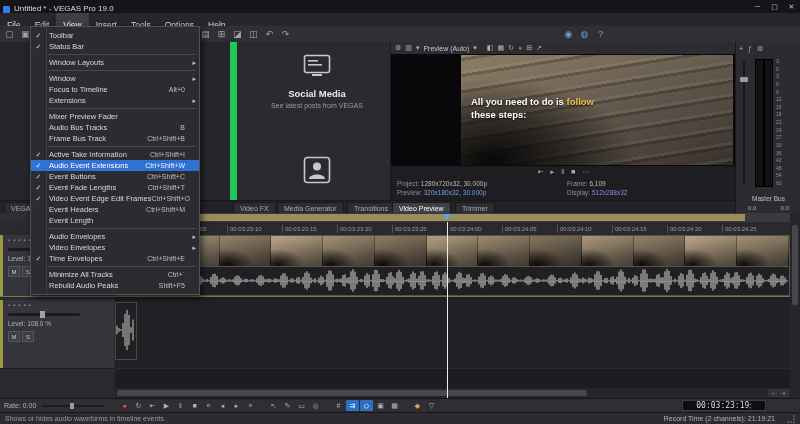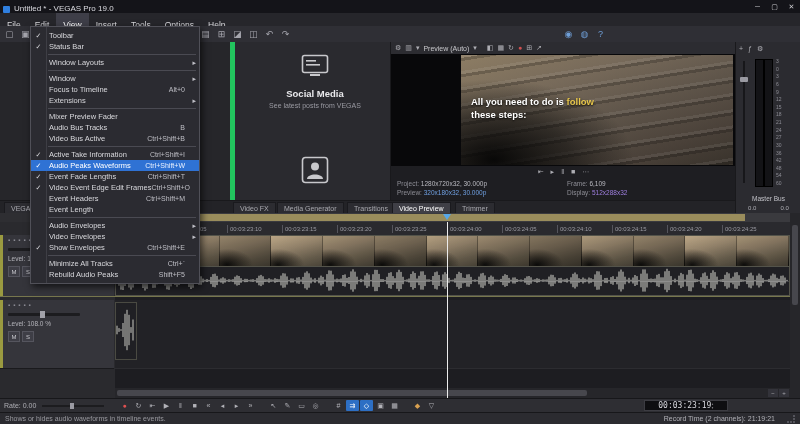--- a/index.html
+++ b/index.html
@@ -18,21 +18,21 @@
   .menu-top{padding:12px 7px;font-size:8.5px;color:#d6d6da;display:flex;align-items:center}
   .menu-top.active{background:#3e3e48;color:#fff}
 
   
   #toolbar{left:0;top:26px;width:800px;height:16px;background:#2f2f35;border-bottom:1px solid #141416}
   .tb-group{position:absolute;top:1px;height:14px;display:flex;gap:3px}
   .tb-icon{width:13px;height:13px;display:flex;align-items:center;justify-content:center;font-size:9px;color:#a6a6ae}
 
   
   #left-panel{left:0;top:42px;width:230px;height:158px;background:#26262a}
-  #social-panel{left:230px;top:42px;width:160px;height:158px;background:#2a2a2f;border-left:5px solid #22c55e;text-align:center}
+  #social-panel{left:230px;top:42px;width:160px;height:158px;background:#2a2a2f;border-left:7px solid #22c55e;text-align:center}
   .soc-icon{position:absolute;left:0;width:160px;display:flex;justify-content:center}
   #social-title{position:absolute;left:0;top:46px;width:160px;font-size:9.5px;font-weight:bold;color:#e9e9ec}
   #social-sub{position:absolute;left:0;top:60px;width:160px;font-size:7px;color:#9a9aa2}
 
   
   #preview-panel{left:390px;top:42px;width:345px;height:158px;background:#1e1e22;border-left:1px solid #19191c}
   #pv-toolbar{position:absolute;left:0;top:0;width:345px;height:12px;background:#2c2c31;display:flex;align-items:center;gap:4px;padding:0 4px;box-sizing:border-box}
   .pv-icon{font-size:7px;color:#aeaeb4;line-height:12px}
   #pv-quality{font-size:7px;color:#c8c8cc}
   #pv-video-area{position:absolute;left:0;top:12px;width:345px;height:112px;background:#08080a;overflow:hidden}
@@ -106,21 +106,21 @@
   
   #transport{left:0;top:398px;width:800px;height:14px;background:#2e2e33;border-top:1px solid #17171a}
   #rate{position:absolute;left:4px;top:3px;font-size:7px;color:#aeaeb4}
   #rate-slider{position:absolute;left:42px;top:6px;width:62px;height:2px;background:#1c1c1f}
   #rate-handle{position:absolute;left:28px;top:-2px;width:4px;height:6px;background:#9a9aa2}
   #t-icons{position:absolute;left:118px;top:1px;display:flex;gap:1px;align-items:center}
   .tbtn{width:13px;height:11px;display:flex;align-items:center;justify-content:center;font-size:7px;color:#b2b2b8;border-radius:1px}
   .tbtn.active{background:#2d6fc4;color:#fff}
   .tbtn.rec{color:#e05050}
   .tbtn.gapped{margin-left:9px}
-  #timecode-box{position:absolute;left:644px;top:1px;width:84px;height:11px;background:#0e0e11;border:1px solid #3c3c42;color:#d8d8de;font-family:"DejaVu Sans Mono",monospace;font-size:8px;display:flex;align-items:center;justify-content:center;box-sizing:border-box}
+  #timecode-box{position:absolute;left:682px;top:1px;width:84px;height:11px;background:#0e0e11;border:1px solid #3c3c42;color:#d8d8de;font-family:"DejaVu Sans Mono",monospace;font-size:8px;display:flex;align-items:center;justify-content:center;box-sizing:border-box}
   #tc-spin{display:flex;flex-direction:column;font-size:4px;color:#9a9aa0;line-height:4px}
 
   
   #statusbar{left:0;top:412px;width:800px;height:12px;background:#2b2b30;border-top:1px solid #17171a;font-size:7px;color:#9a9aa0;display:flex;align-items:center;padding:0 5px;box-sizing:border-box}
   #status-right{margin-left:auto;margin-right:12px;color:#b2b2b8}
   #grip{width:6px;height:6px;border-right:2px dotted #55555c;border-bottom:2px dotted #55555c}
 
   
   #view-menu{left:30px;top:26px;width:168px;background:#2b2b31;border:1px solid #505058;box-shadow:2px 3px 7px rgba(0,0,0,.65);z-index:50;padding:3px 0}
   #menu-gutter{position:absolute;left:15px;top:0;bottom:0;width:1px;background:#3e3e45}
@@ -465,33 +465,38 @@
         <span class="mi-label">Mixer Preview Fader</span>
         <span class="mi-short"></span>
       </div>
       <div class="menu-item">
         <span class="mi-check"></span>
         <span class="mi-label">Audio Bus Tracks</span>
         <span class="mi-short">B</span>
       </div>
       <div class="menu-item">
         <span class="mi-check"></span>
-        <span class="mi-label">Video Bus Active</span>
+        <span class="mi-label">Frame Bus Track</span>
         <span class="mi-short">Ctrl+Shift+B</span>
       </div>
       <div class="menu-sep"></div>
       <div class="menu-item">
         <span class="mi-check">✓</span>
         <span class="mi-label">Active Take Information</span>
         <span class="mi-short">Ctrl+Shift+I</span>
       </div>
       <div class="menu-item hl">
         <span class="mi-check">✓</span>
-        <span class="mi-label">Audio Peaks Waveforms</span>
+        <span class="mi-label">Audio Event Extensions</span>
         <span class="mi-short">Ctrl+Shift+W</span>
+      </div>
+      <div class="menu-item">
+        <span class="mi-check">✓</span>
+        <span class="mi-label">Event Buttons</span>
+        <span class="mi-short">Ctrl+Shift+C</span>
       </div>
       <div class="menu-item">
         <span class="mi-check">✓</span>
         <span class="mi-label">Event Fade Lengths</span>
         <span class="mi-short">Ctrl+Shift+T</span>
       </div>
       <div class="menu-item">
         <span class="mi-check">✓</span>
         <span class="mi-label">Video Event Edge Edit Frames</span>
         <span class="mi-short">Ctrl+Shift+O</span>
@@ -514,21 +519,21 @@
         <span class="mi-arrow">▸</span>
       </div>
       <div class="menu-item">
         <span class="mi-check"></span>
         <span class="mi-label">Video Envelopes</span>
         <span class="mi-short"></span>
         <span class="mi-arrow">▸</span>
       </div>
       <div class="menu-item">
         <span class="mi-check">✓</span>
-        <span class="mi-label">Show Envelopes</span>
+        <span class="mi-label">Time Envelopes</span>
         <span class="mi-short">Ctrl+Shift+E</span>
       </div>
       <div class="menu-sep"></div>
       <div class="menu-item">
         <span class="mi-check"></span>
         <span class="mi-label">Minimize All Tracks</span>
         <span class="mi-short">Ctrl+`</span>
       </div>
       <div class="menu-item">
         <span class="mi-check"></span>

